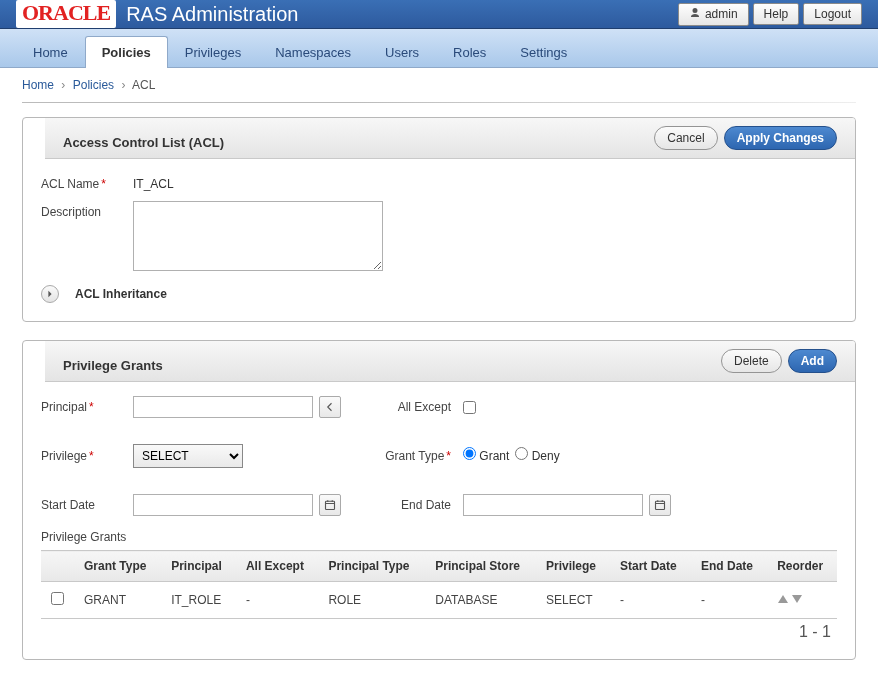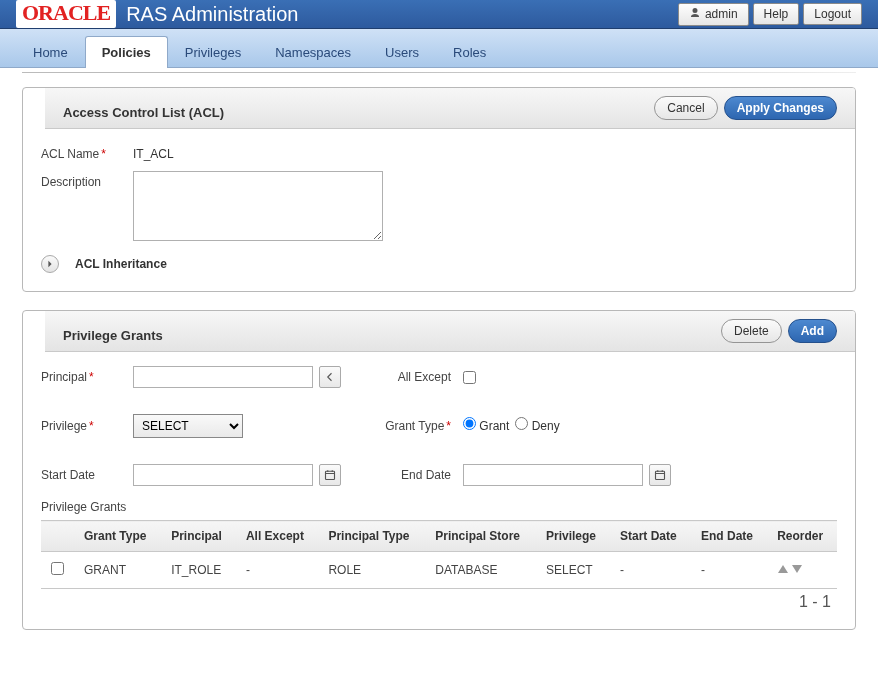--- a/index.html
+++ b/index.html
@@ -290,22 +290,30 @@
     <button class="topbar-btn">Logout</button>
   </div>
 
   <div class="navtabs">
     <div class="navtab">Home</div>
     <div class="navtab active">Policies</div>
     <div class="navtab">Privileges</div>
     <div class="navtab">Namespaces</div>
     <div class="navtab">Users</div>
     <div class="navtab">Roles</div>
+    <div class="navtab">Settings</div>
   </div>
 
+  <div class="breadcrumb">
+    <a>Home</a>
+    <span class="sep">›</span>
+    <a>Policies</a>
+    <span class="sep">›</span>
+    <span class="current">ACL</span>
+  </div>
   <div class="hr"></div>
 
   <div class="region">
     <div class="region-hd">
       <span class="title">Access Control List (ACL)</span>
       <span class="spacer"></span>
       <button class="btn">Cancel</button>
       <button class="btn primary">Apply Changes</button>
     </div>
     <div class="region-body">

